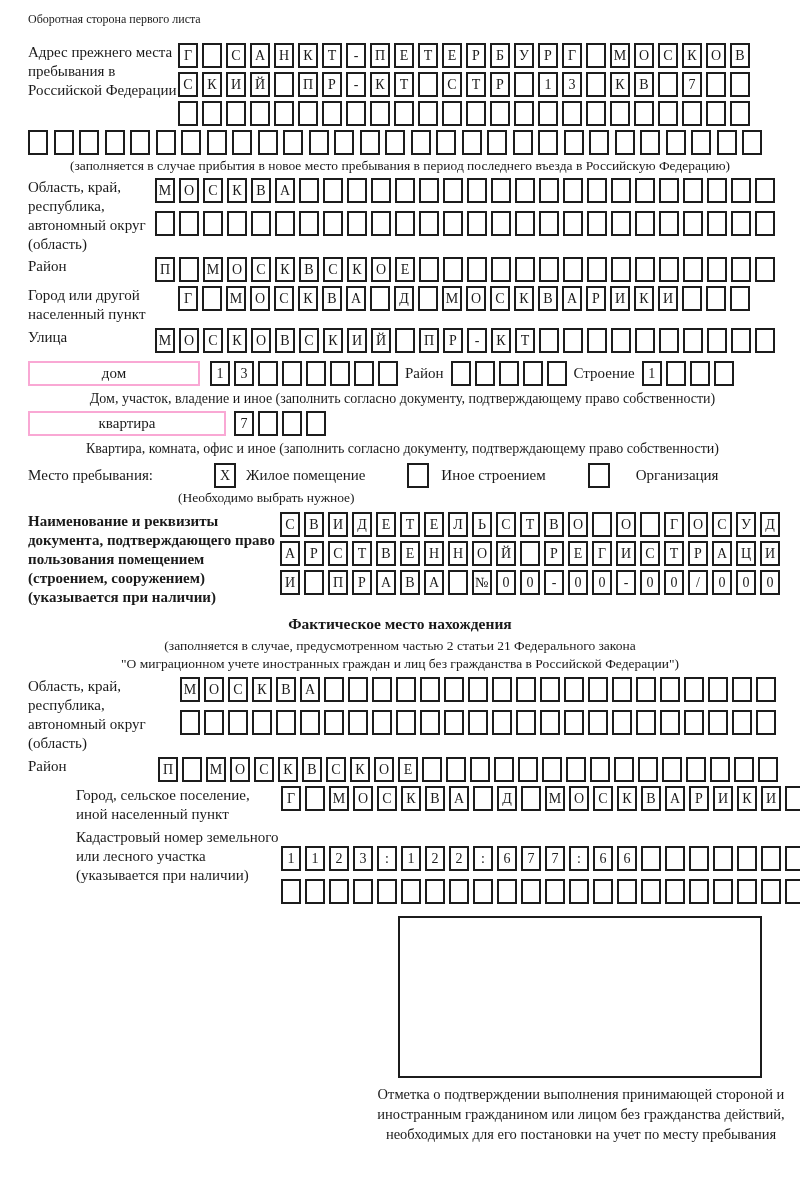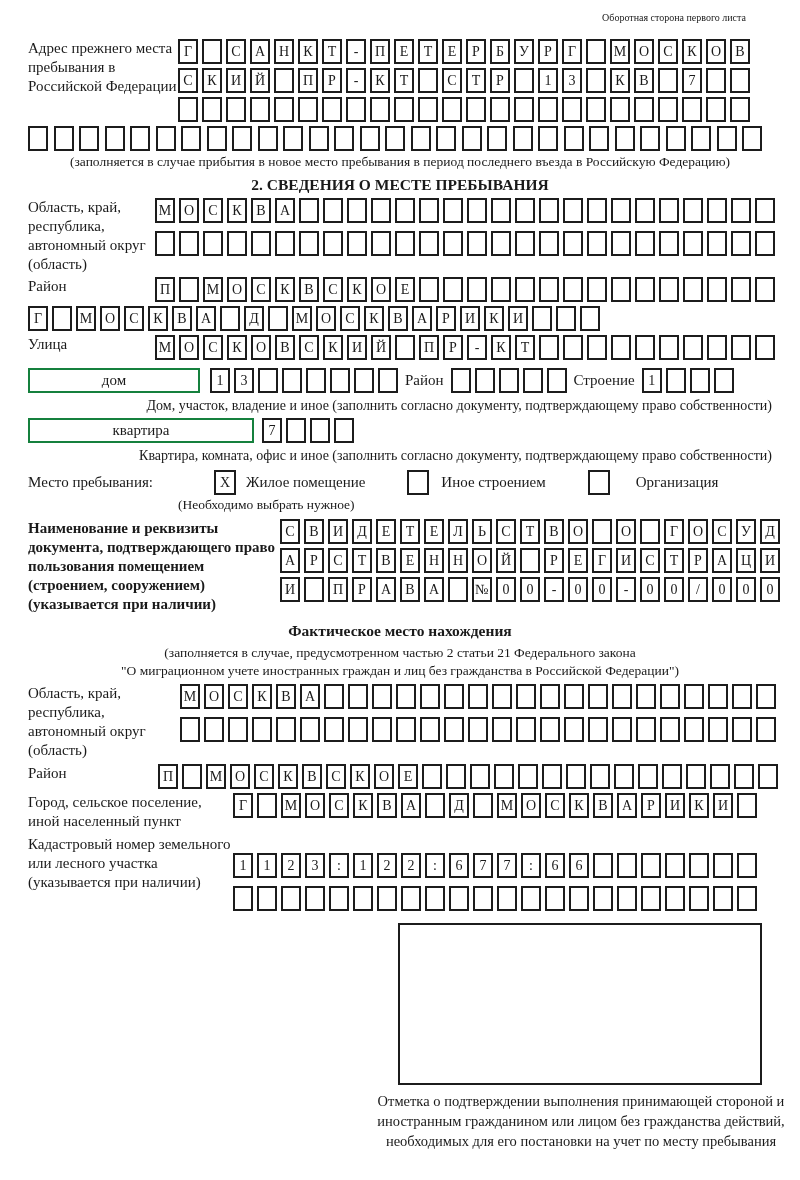--- a/index.html
+++ b/index.html
@@ -1,35 +1,35 @@
 <!DOCTYPE html>
 <html><head>
 <meta charset="utf-8">
 <style>
   html,body{margin:0;padding:0;background:#fff;}
   body{width:800px;height:1180px;overflow:hidden;color:#1a1a1a;
        font-family:"Liberation Serif","DejaVu Serif",serif;}
   .page{padding:12px 0 0 28px;box-sizing:border-box;width:800px;}
-  .header-note{width:744px;text-align:right;font-size:10px;padding-right:26px;box-sizing:border-box;}
+  .header-note{width:744px;text-align:left;font-size:12px;padding-right:26px;box-sizing:border-box;}
   .group{display:flex;align-items:flex-start;}
   .label{font-size:15px;line-height:19px;flex:none;box-sizing:border-box;}
   .w150{width:150px;} .w127{width:127px;} .w152{width:152px;} .w130{width:130px;}
-  .w205{width:205px;} .w252{width:252px;font-weight:bold;}
+  .w205{width:205px;margin-left:48px;} .w252{width:252px;font-weight:bold;}
   .cellcol{display:flex;flex-direction:column;gap:4px;}
   .gap8{gap:8px;}
   .cellrow{display:flex;gap:4px;flex:none;}
   .cellrow.gwide{gap:5.5px;}
   .cell{width:20px;height:25px;flex:none;border:2px solid #1c1c1c;box-sizing:border-box;
         display:flex;align-items:center;justify-content:center;
         font-size:14px;line-height:1;}
-  .wbox{border:2px solid #15803d;height:25px;box-sizing:border-box;flex:none;
+  .wbox{border:2px solid #f9a8d4;height:25px;box-sizing:border-box;flex:none;
         display:flex;align-items:center;justify-content:center;font-size:15px;}
   .inline-label{font-size:15px;margin:0 7px;align-self:center;flex:none;}
   .caption{width:744px;text-align:center;font-size:13.5px;margin-top:3px;}
-  .caption-left{width:744px;text-align:right;font-size:14px;margin-top:5px;padding-left:5px;box-sizing:border-box;}
+  .caption-left{width:744px;text-align:center;font-size:14px;margin-top:5px;padding-left:5px;box-sizing:border-box;}
   .heading{width:744px;text-align:center;font-weight:bold;font-size:15.5px;}
   .checkbox{width:22px;height:25px;border:2px solid #1c1c1c;box-sizing:border-box;flex:none;
             display:flex;align-items:center;justify-content:center;font-size:14px;}
   .opt-label{font-size:15px;align-self:center;}
   .stay-row{display:flex;align-items:center;margin-top:6px;}
   .note{margin-left:150px;width:340px;text-align:left;font-size:13.5px;margin-top:2px;}
   .stamp-box{margin-top:12px;margin-left:370px;width:364px;height:162px;
              border:2px solid #1c1c1c;box-sizing:border-box;}
   .stamp-caption{margin-top:6px;margin-left:322px;width:462px;text-align:center;
                  font-size:14.5px;line-height:1.38;}
@@ -153,21 +153,20 @@
       <span class="cell"></span>
       <span class="cell"></span>
       <span class="cell"></span>
       <span class="cell"></span>
       <span class="cell"></span>
       <span class="cell"></span>
       <span class="cell"></span>
     </div>
   <div class="caption">(заполняется в случае прибытия в новое место пребывания в период последнего въезда в Российскую Федерацию)</div>
 
-  <div class="heading mt6">2. СВЕДЕНИЯ О МЕСТЕ ПРЕБЫВАНИЯ</div>
 
   <div class="group mt4">
     <div class="label w127">Область, край, республика, автономный округ (область)</div>
     <div class="cellcol gap8">
       <div class="cellrow">
           <span class="cell">М</span>
           <span class="cell">О</span>
           <span class="cell">С</span>
           <span class="cell">К</span>
           <span class="cell">В</span>
@@ -250,20 +249,21 @@
         <span class="cell"></span>
         <span class="cell"></span>
         <span class="cell"></span>
         <span class="cell"></span>
         <span class="cell"></span>
         <span class="cell"></span>
       </div>
   </div>
 
   <div class="group mt4">
+    <div class="label w150">Город или другой населенный пункт</div>
     <div class="cellrow">
         <span class="cell">Г</span>
         <span class="cell"></span>
         <span class="cell">М</span>
         <span class="cell">О</span>
         <span class="cell">С</span>
         <span class="cell">К</span>
         <span class="cell">В</span>
         <span class="cell">А</span>
         <span class="cell"></span>
@@ -341,21 +341,21 @@
     <div class="cellrow">
         <span class="cell">1</span>
         <span class="cell"></span>
         <span class="cell"></span>
         <span class="cell"></span>
       </div>
   </div>
   <div class="caption-left">Дом, участок, владение и иное (заполнить согласно документу, подтверждающему право собственности)</div>
 
   <div class="group mt4">
-    <div class="wbox" style="width:226px;">квартира</div>
+    <div class="wbox" style="width:198px;">квартира</div>
     <div class="cellrow" style="margin-left:8px;">
         <span class="cell">7</span>
         <span class="cell"></span>
         <span class="cell"></span>
         <span class="cell"></span>
       </div>
   </div>
   <div class="caption-left">Квартира, комната, офис и иное (заполнить согласно документу, подтверждающему право собственности)</div>
 
   <div class="stay-row">

